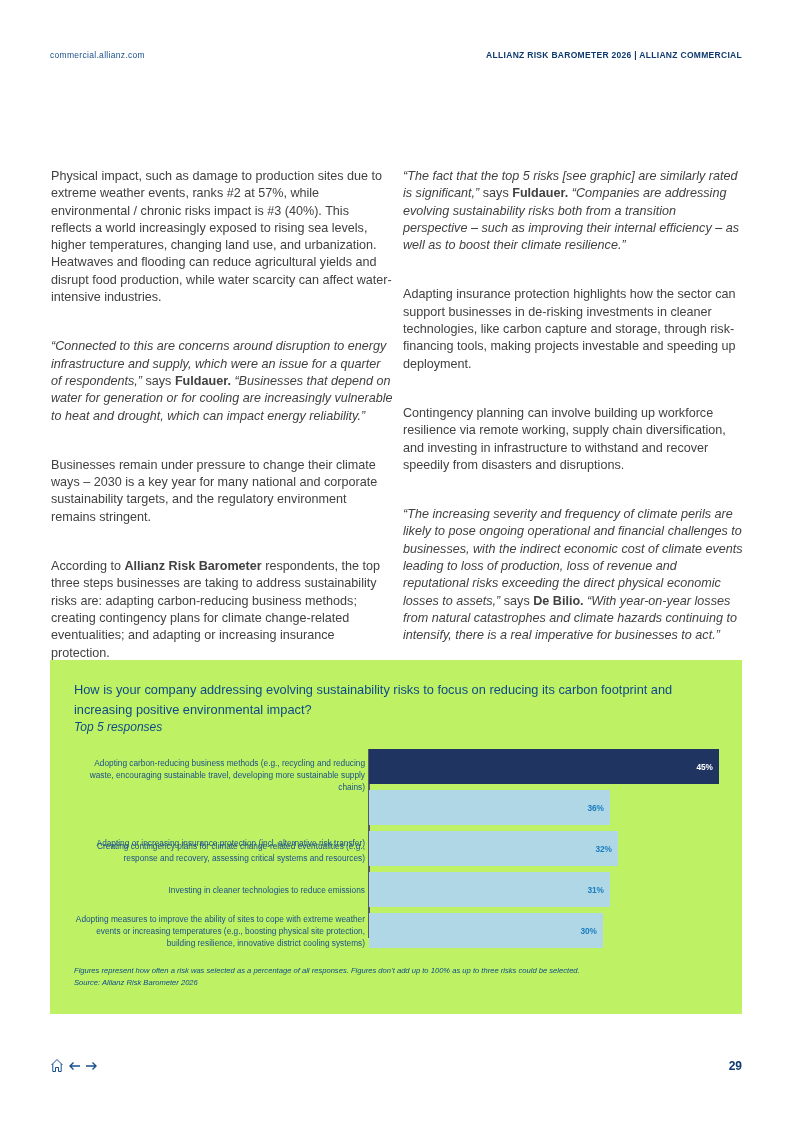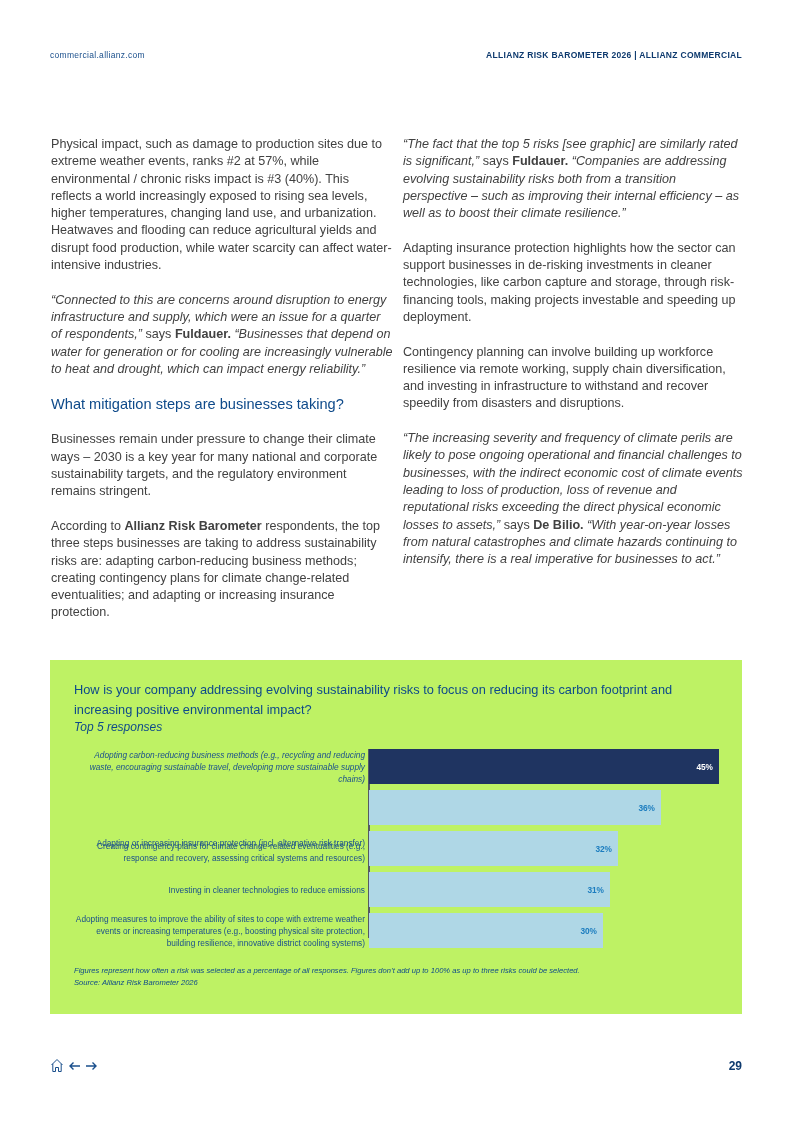--- a/index.html
+++ b/index.html
@@ -5,21 +5,21 @@
   * { box-sizing: border-box; margin: 0; padding: 0; }
   html, body { width: 793px; height: 1121px; background: #ffffff; }
   body { position: relative; font-family: "Liberation Sans", "DejaVu Sans", sans-serif; color: #414141; overflow: hidden; }
 
   .header-left { position: absolute; left: 50px; top: 50px; font-size: 8.5px; color: #1a4f8c; letter-spacing: 0.3px; }
   .header-right { position: absolute; right: 51px; top: 50px; font-size: 8.5px; font-weight: bold; color: #0e3a6e; letter-spacing: 0.3px; text-align: right; }
 
   .col { position: absolute; top: 136px; width: 342px; font-size: 12.6px; line-height: 17.3px; color: #414141; }
   .col.left { left: 51px; }
   .col.right { left: 403px; width: 340px; }
-  .col p { margin-bottom: 17.3px; }
+  .col p { margin-bottom: 17.3px; margin-top: 32px; }
   .col p.quote { font-style: italic; }
   .col p b { font-style: normal; font-weight: bold; color: #414141; }
   .col h2 { font-size: 14.6px; font-weight: normal; color: #0e4a8a; line-height: 18px; margin-top: 7px; margin-bottom: 18px; }
 
   .chart-box { position: absolute; left: 50px; top: 660px; width: 692px; height: 354px; background: #bef264; }
   .chart-title { position: absolute; left: 24px; top: 20px; width: 660px; font-size: 12.8px; line-height: 20px; color: #0e4a8a; }
   .chart-subtitle { position: absolute; left: 24px; top: 60px; font-size: 12px; font-style: italic; color: #0e4a8a; }
 
   .bar-row { position: absolute; left: 0; height: 35px; width: 692px; }
   .bar-label { position: absolute; left: 24px; width: 291px; text-align: right; font-size: 8.3px; line-height: 12px; color: #1a4f8c; }
@@ -35,48 +35,47 @@
 </style>
 </head>
 <body>
 
 <div class="header-left">commercial.allianz.com</div>
 <div class="header-right">ALLIANZ RISK BAROMETER 2026 | ALLIANZ COMMERCIAL</div>
 
 <div class="col left">
   <p>Physical impact, such as damage to production sites due to extreme weather events, ranks #2 at 57%, while environmental / chronic risks impact is #3 (40%). This reflects a world increasingly exposed to rising sea levels, higher temperatures, changing land use, and urbanization. Heatwaves and flooding can reduce agricultural yields and disrupt food production, while water scarcity can affect water-intensive industries.</p>
   <p class="quote"><span>“Connected to this are concerns around disruption to energy infrastructure and supply, which were an issue for a quarter of respondents,”</span><span style="font-style:normal"> says </span><b>Fuldauer.</b><span> “Businesses that depend on water for generation or for cooling are increasingly vulnerable to heat and drought, which can impact energy reliability.”</span></p>
-  <h2>What mitigation steps are businesses taking?</h2>
   <p>Businesses remain under pressure to change their climate ways – 2030 is a key year for many national and corporate sustainability targets, and the regulatory environment remains stringent.</p>
   <p><span>According to </span><b>Allianz Risk Barometer</b><span> respondents, the top three steps businesses are taking to address sustainability risks are: adapting carbon-reducing business methods; creating contingency plans for climate change-related eventualities; and adapting or increasing insurance protection.</span></p>
 </div>
 
 <div class="col right">
   <p class="quote"><span>“The fact that the top 5 risks [see graphic] are similarly rated is significant,”</span><span style="font-style:normal"> says </span><b>Fuldauer.</b><span> “Companies are addressing evolving sustainability risks both from a transition perspective – such as improving their internal efficiency – as well as to boost their climate resilience.”</span></p>
   <p>Adapting insurance protection highlights how the sector can support businesses in de-risking investments in cleaner technologies, like carbon capture and storage, through risk-financing tools, making projects investable and speeding up deployment.</p>
   <p>Contingency planning can involve building up workforce resilience via remote working, supply chain diversification, and investing in infrastructure to withstand and recover speedily from disasters and disruptions.</p>
   <p class="quote"><span>“The increasing severity and frequency of climate perils are likely to pose ongoing operational and financial challenges to businesses, with the indirect economic cost of climate events leading to loss of production, loss of revenue and reputational risks exceeding the direct physical economic losses to assets,”</span><span style="font-style:normal"> says </span><b>De Bilio.</b><span> “With year-on-year losses from natural catastrophes and climate hazards continuing to intensify, there is a real imperative for businesses to act.”</span></p>
 </div>
 
 <div class="chart-box">
   <div class="chart-title">How is your company addressing evolving sustainability risks to focus on reducing its carbon footprint and increasing positive environmental impact?</div>
   <div class="chart-subtitle">Top 5 responses</div>
 
   <div class="axis-line"></div>
 
   <div class="bar-row" style="top:89px;">
-    <div class="bar-label" style="top:0px;font-style:italic;">Adopting carbon-reducing business methods (e.g., recycling and reducing waste, encouraging sustainable travel, developing more sustainable supply chains)</div>
+    <div class="bar-label" style="top:8px;">Adopting carbon-reducing business methods (e.g., recycling and reducing waste, encouraging sustainable travel, developing more sustainable supply chains)</div>
     <div class="bar" style="width:350px; background:#1f3461;">
       <span class="bar-value" style="color:#ffffff;">45%</span>
     </div>
   </div>
 
   <div class="bar-row" style="top:130px;">
     <div class="bar-label" style="top:6px;margin-top:44px;">Creating contingency plans for climate change-related eventualities (e.g., response and recovery, assessing critical systems and resources)</div>
-    <div class="bar" style="width:292px; background:#afd7e6;">
+    <div class="bar" style="width:241px; background:#afd7e6;">
       <span class="bar-value" style="color:#1c7dbf;">36%</span>
     </div>
   </div>
 
   <div class="bar-row" style="top:171px;">
     <div class="bar-label" style="top:6px;">Adapting or increasing insurance protection (incl. alternative risk transfer)</div>
     <div class="bar" style="width:249px; background:#afd7e6;">
       <span class="bar-value" style="color:#1c7dbf;">32%</span>
     </div>
   </div>

